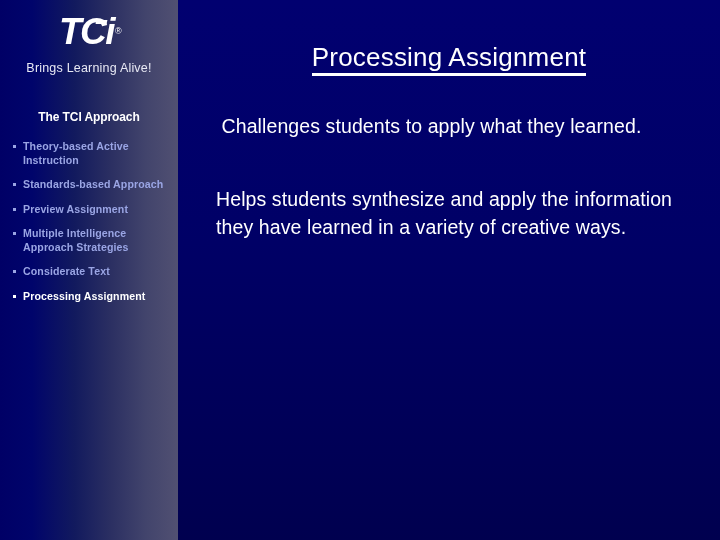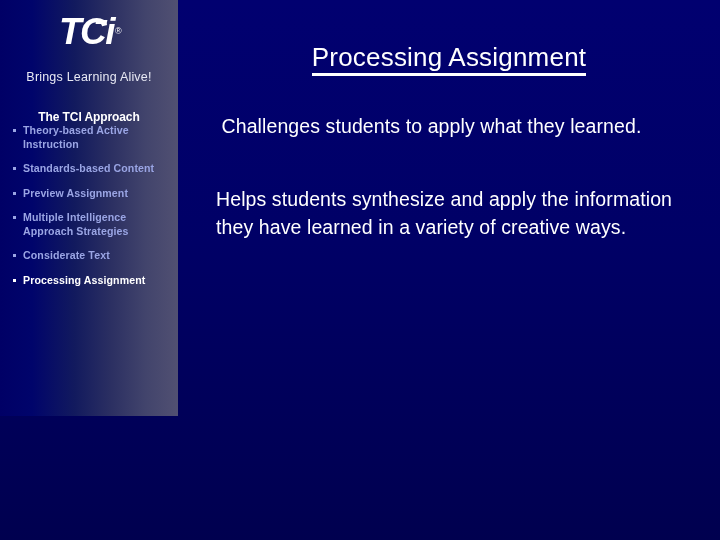--- a/index.html
+++ b/index.html
@@ -22,21 +22,21 @@
     position: absolute;
     left: 0; top: 0;
     width: 720px; height: 540px;
     background: linear-gradient(to bottom, #010070 0%, #000066 45%, #00004f 100%);
   }
   
   #sidebar {
     position: absolute;
     left: 0; top: 0;
     width: 178px;
-    height: 416px;
+    height: 540px;
     background: linear-gradient(to right, #000066 0%, #00046b 18%, #121a5e 42%, #2b2f62 62%, #42446c 82%, #515072 100%);
   }
   #logo-block {
     position: absolute;
     left: 0;
     top: 12px;
     width: 178px;
     text-align: center;
   }
   #logo-mark {
@@ -62,41 +62,41 @@
   #logo-dash {
     position: absolute;
     right: 12px;
     top: 8px;
     width: 11px;
     height: 4px;
     background: #ffffff;
     transform: skewX(-12deg);
   }
   #logo-tagline {
-    margin-top: 18px;
+    margin-top: 9px;
     color: #e8e9f4;
     font-size: 12.5px;
     letter-spacing: 0.2px;
     font-family: "Liberation Sans", sans-serif;
   }
   #sidebar-title {
     position: absolute;
     left: 0;
     top: 110px;
     width: 178px;
     text-align: center;
     color: #ffffff;
     font-size: 12px;
     font-weight: bold;
     letter-spacing: -0.1px;
   }
   #sidebar-list {
     position: absolute;
     left: 12px;
-    top: 124px;
+    top: 140px;
     width: 160px;
     margin: 0;
     padding: 0;
     list-style: none;
   }
   #sidebar-list li {
     position: relative;
     padding-left: 11px;
     margin-bottom: 11px;
     color: #9aa5e4;
@@ -176,21 +176,21 @@
 
     <div id="sidebar-title">The TCI Approach</div>
 
     <ul id="sidebar-list">
       <li>
         <span class="bullet"></span>
         <span>Theory-based Active Instruction</span>
       </li>
       <li>
         <span class="bullet"></span>
-        <span>Standards-based Content</span>
+        <span>Standards-based Approach</span>
       </li>
       <li>
         <span class="bullet"></span>
         <span>Preview Assignment</span>
       </li>
       <li>
         <span class="bullet"></span>
         <span>Multiple Intelligence Approach Strategies</span>
       </li>
       <li>

